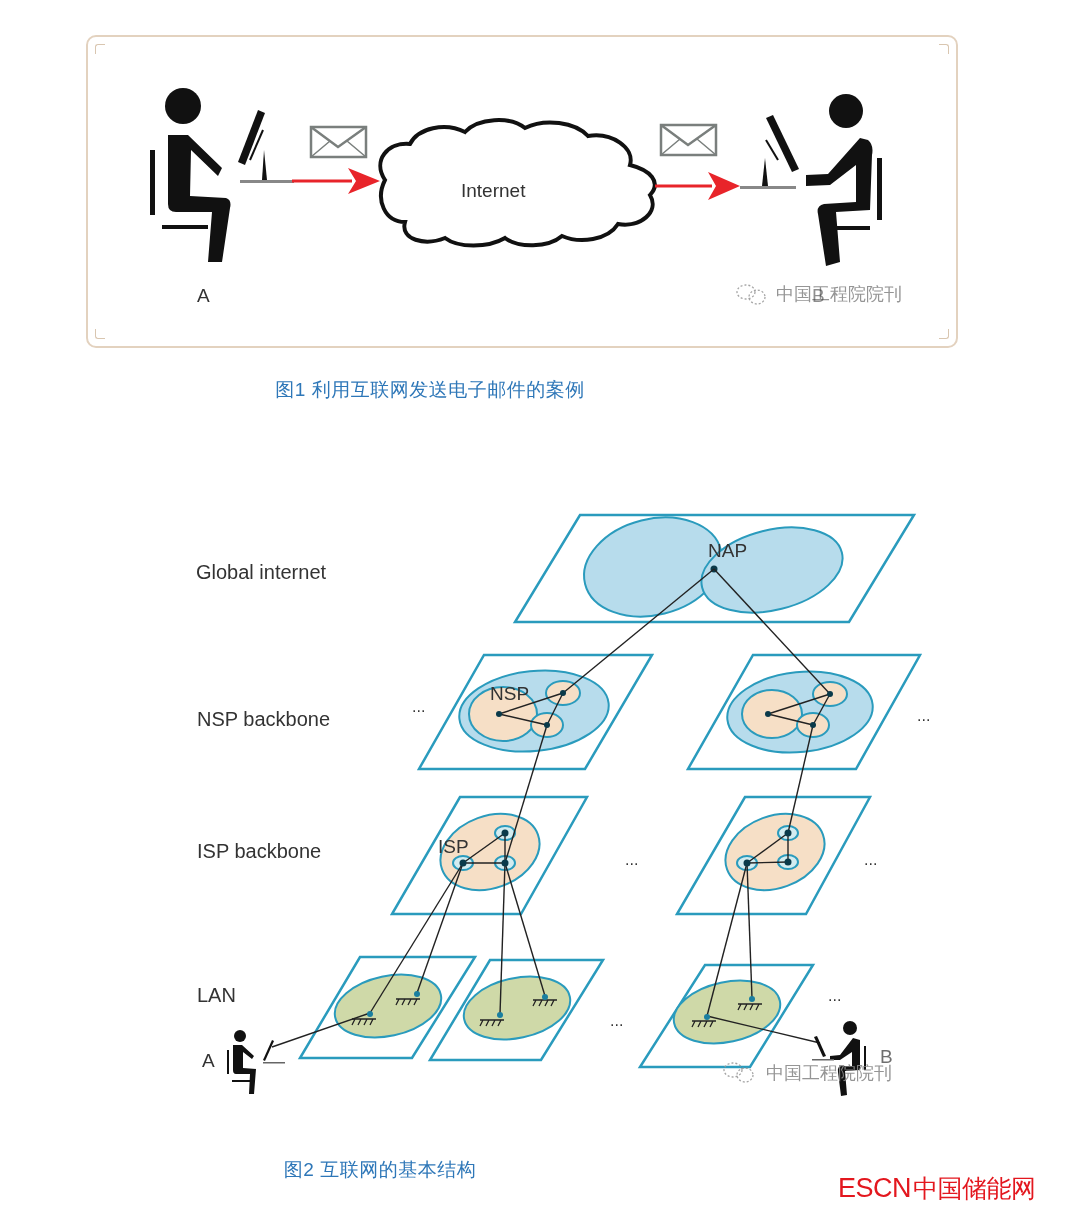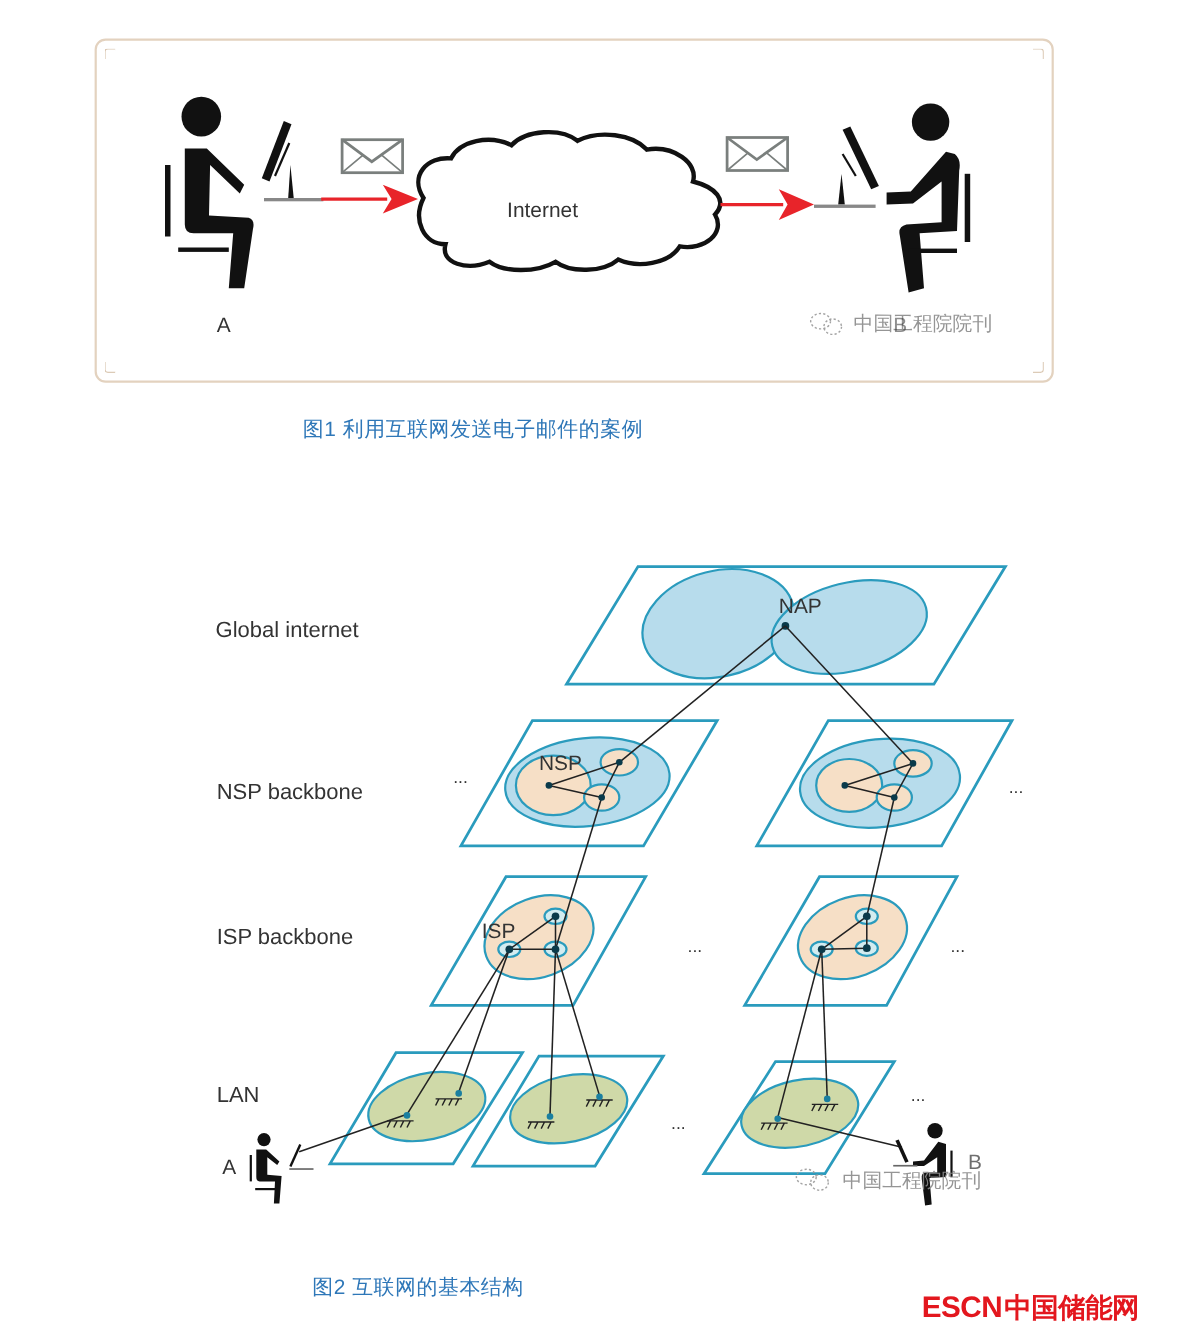--- a/index.html
+++ b/index.html
@@ -12,21 +12,21 @@
   .corner { position: absolute; width: 9px; height: 9px; border-color: #d9c6b0; border-style: solid; }
   .c-tl { top: 7px; left: 7px; border-width: 1px 0 0 1px; border-top-left-radius: 3px; }
   .c-tr { top: 7px; right: 7px; border-width: 1px 1px 0 0; border-top-right-radius: 3px; }
   .c-bl { bottom: 7px; left: 7px; border-width: 0 0 1px 1px; border-bottom-left-radius: 3px; }
   .c-br { bottom: 7px; right: 7px; border-width: 0 1px 1px 0; border-bottom-right-radius: 3px; }
   svg.diagram { position: absolute; left: 0; top: 0; }
   .caption { position: absolute; left: 0; width: 860px; text-align: center;
              color: #2e77b8; font-size: 19px; letter-spacing: 0.5px; }
   .cap1 { top: 377px; }
   .cap2 { top: 1157px; left: -50px; }
-  .logo { position: absolute; left: 838px; top: 1172px; font-size: 27px; font-weight: bold;
+  .logo { position: absolute; left: 838px; top: 1172px; font-size: 27px; font-weight: normal;
           color: #e3171e; letter-spacing: -0.5px; }
   .logo .cn { font-size: 25px; margin-left: 2px; }
   .svgtext { font-family: "Liberation Sans", sans-serif; fill: #333; }
   .wm { font-family: "DejaVu Sans", sans-serif; fill: #8a8a8a; }
 </style>
 </head>
 <body>
 
 <div class="frame frame1">
   <span class="corner c-tl"></span>

